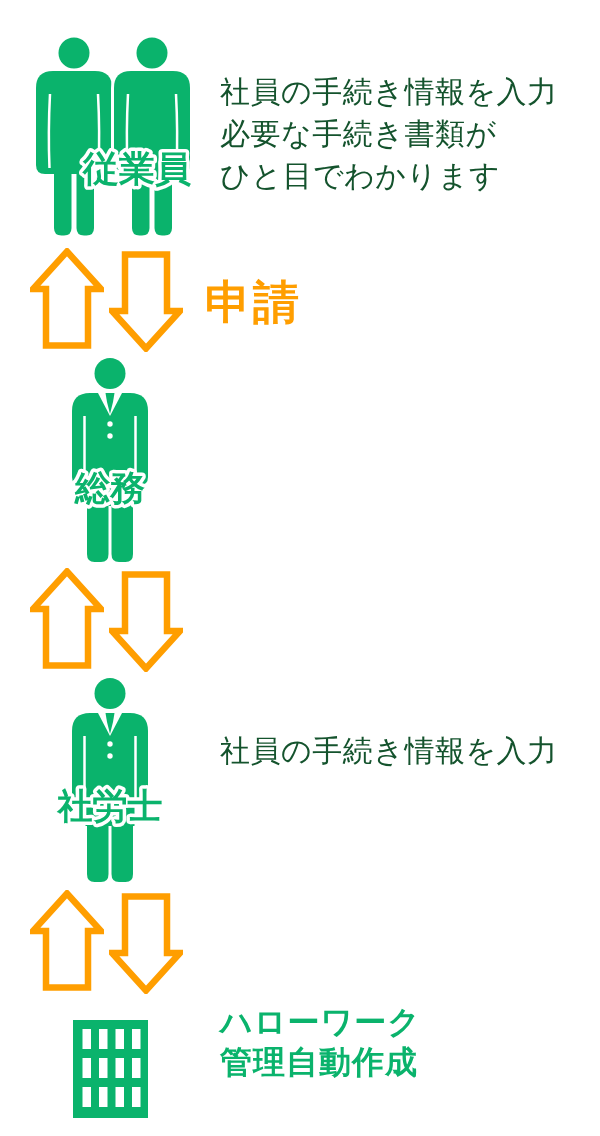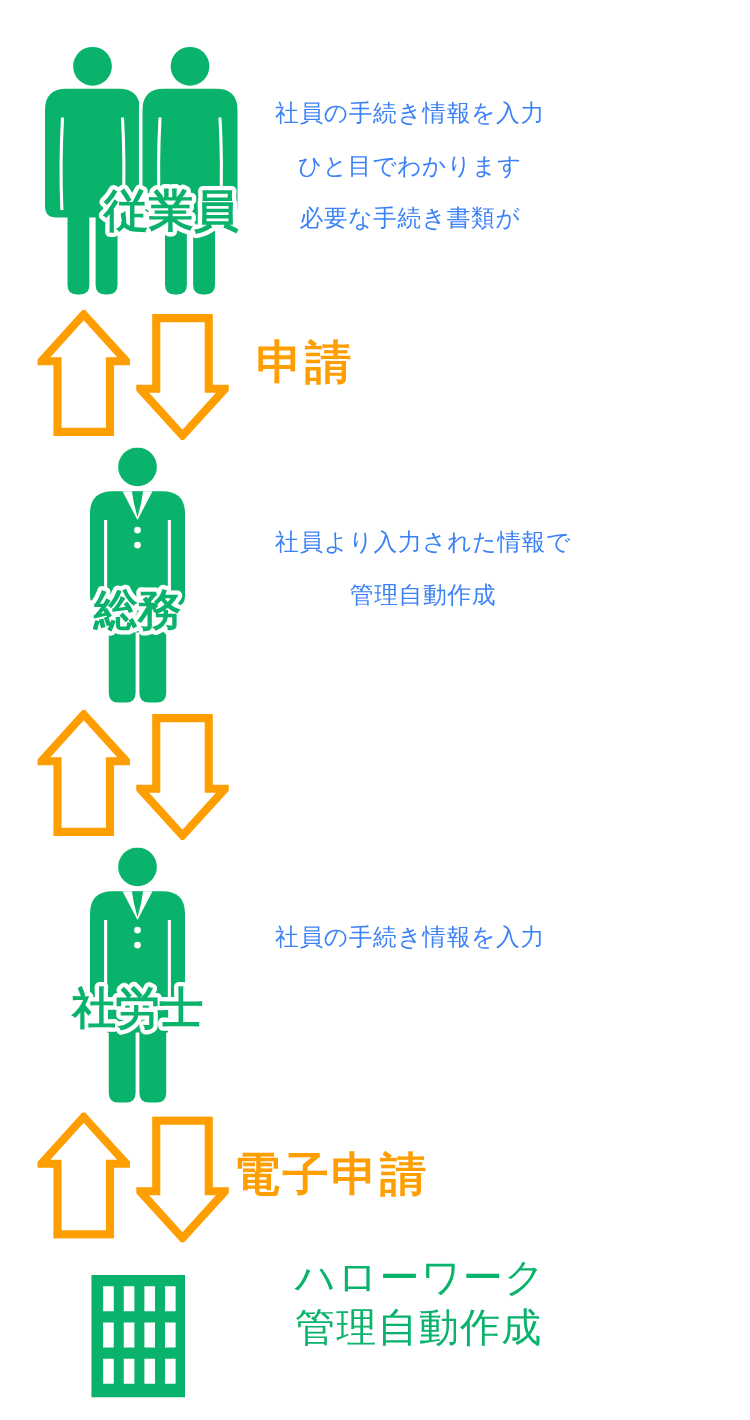--- a/index.html
+++ b/index.html
@@ -2,31 +2,31 @@
 <html><head>
 <meta charset="utf-8">
 <style>
   html,body{margin:0;padding:0;background:#fff;}
   .canvas{
     position:relative;width:600px;height:1136px;background:#ffffff;overflow:hidden;
     font-family:"Liberation Sans","DejaVu Sans",sans-serif;
   }
   
   .desc{
-    position:absolute;left:220px;color:#3b82f6;
-    font-size:19px;line-height:42px;font-weight:500;letter-spacing:.5px;white-space:nowrap;text-align:center;
+    position:absolute;left:220px;color:#14532d;
+    font-size:30px;line-height:42px;font-weight:500;letter-spacing:.5px;white-space:nowrap;
   }
   .desc-green{
-    position:absolute;left:236px;color:#0ab36c;
-    font-size:32px;line-height:40px;font-weight:400;letter-spacing:1px;white-space:nowrap;
+    position:absolute;left:220px;color:#0ab36c;
+    font-size:32px;line-height:40px;font-weight:700;letter-spacing:1px;white-space:nowrap;
   }
   
   .connector-label{
-    position:absolute;color:#ff9e00;font-size:37px;line-height:44px;
-    font-weight:800;letter-spacing:2px;white-space:nowrap;
+    position:absolute;color:#ff9e00;font-size:46px;line-height:44px;
+    font-weight:800;letter-spacing:2px;white-space:nowrap;margin-top:12px;
   }
   
   .figure-label{position:absolute;overflow:visible;}
   .figure-label text{
     paint-order:stroke;stroke:#ffffff;stroke-width:7px;stroke-linejoin:round;
     fill:#0ab36c;font-weight:700;font-family:"Liberation Sans","DejaVu Sans",sans-serif;
   }
   svg.icon{position:absolute;display:block;}
 </style>
 </head>
@@ -84,42 +84,38 @@
   <svg class="icon" style="left:33px;top:37px" width="160" height="201" viewBox="0 0 160 201">
     <use href="#person-plain" x="0" y="0" width="82" height="200"></use>
     <use href="#person-plain" x="78" y="0" width="82" height="200" stroke="#ffffff" stroke-width="6"></use>
     <use href="#person-plain" x="78" y="0" width="82" height="200"></use>
   </svg>
   <svg class="figure-label" style="left:57px;top:144px" width="160" height="52" viewBox="0 0 160 52">
     <text x="80" y="37" text-anchor="middle" font-size="36">従業員</text>
   </svg>
   <div class="desc" style="top:71px">
     <div>社員の手続き情報を入力</div>
+    <div>必要な手続き書類が</div>
     <div>ひと目でわかります</div>
-    <div>必要な手続き書類が</div>
   </div>
 
   <svg class="icon" style="left:30px;top:248px" width="74" height="101" viewBox="0 0 74 101">
       <use href="#arrow-up"></use>
     </svg>
   <svg class="icon" style="left:109px;top:251px" width="74" height="101" viewBox="0 0 74 101">
       <use href="#arrow-down"></use>
     </svg>
   <span class="connector-label" style="left:205px;top:268px">申請</span>
 
   <svg class="icon" style="left:72px;top:358px" width="76" height="205" viewBox="0 0 76 205">
     <use href="#person-suit"></use>
   </svg>
   <svg class="figure-label" style="left:40px;top:464px" width="140" height="50" viewBox="0 0 140 50">
     <text x="70" y="36" text-anchor="middle" font-size="35">総務</text>
   </svg>
-  <div class="desc" style="top:414px">
-    <div>社員より入力された情報で</div>
-    <div>管理自動作成</div>
-  </div>
 
   <svg class="icon" style="left:30px;top:568px" width="74" height="101" viewBox="0 0 74 101">
       <use href="#arrow-up"></use>
     </svg>
   <svg class="icon" style="left:109px;top:571px" width="74" height="101" viewBox="0 0 74 101">
       <use href="#arrow-down"></use>
     </svg>
 
   <svg class="icon" style="left:72px;top:678px" width="76" height="205" viewBox="0 0 76 205">
     <use href="#person-suit"></use>
@@ -130,21 +126,20 @@
   <div class="desc" style="top:730px">
     <div>社員の手続き情報を入力</div>
   </div>
 
   <svg class="icon" style="left:30px;top:890px" width="74" height="101" viewBox="0 0 74 101">
       <use href="#arrow-up"></use>
     </svg>
   <svg class="icon" style="left:109px;top:893px" width="74" height="101" viewBox="0 0 74 101">
       <use href="#arrow-down"></use>
     </svg>
-  <span class="connector-label" style="left:187px;top:918px">電子申請</span>
 
   <svg class="icon" style="left:73px;top:1020px" width="75" height="98" viewBox="0 0 75 98">
     <use href="#building"></use>
   </svg>
   <div class="desc-green" style="top:1002px">
     <div>ハローワーク</div>
     <div>管理自動作成</div>
   </div>
 
 </div>

